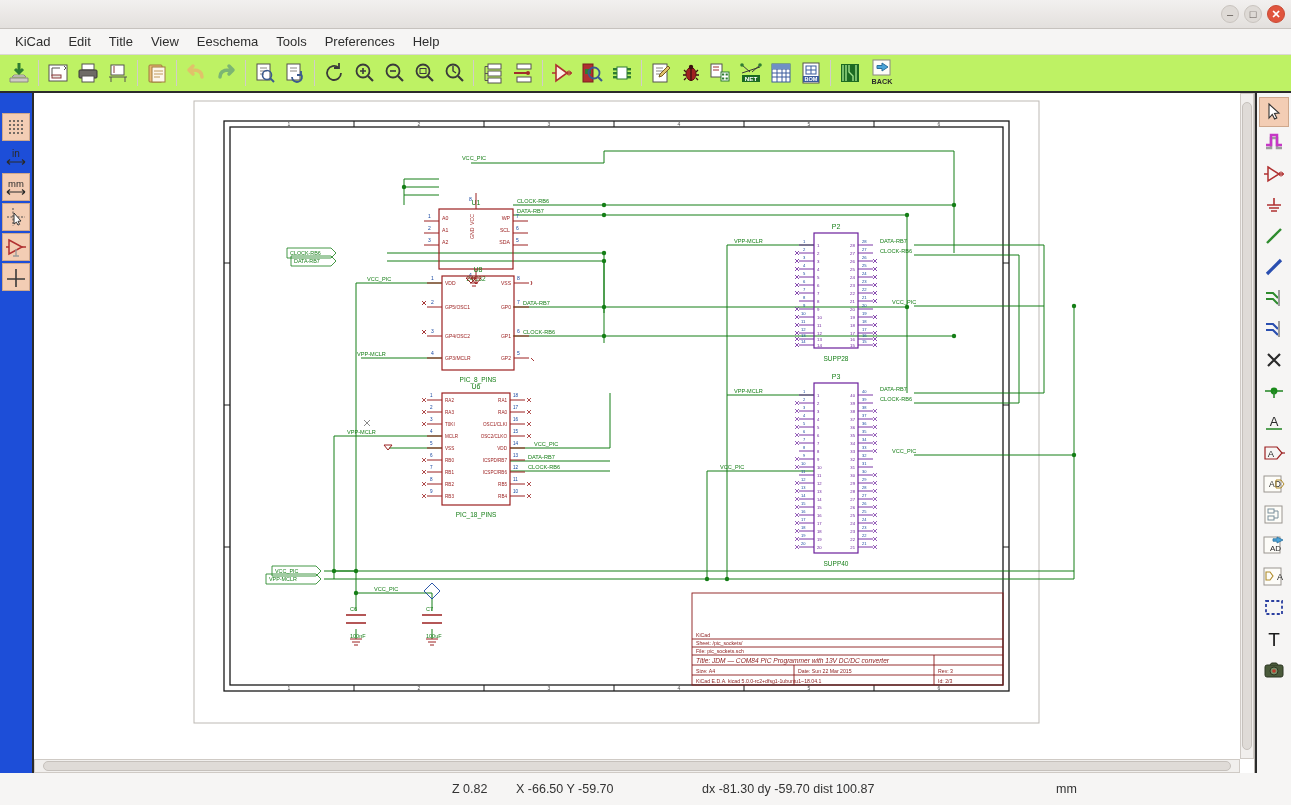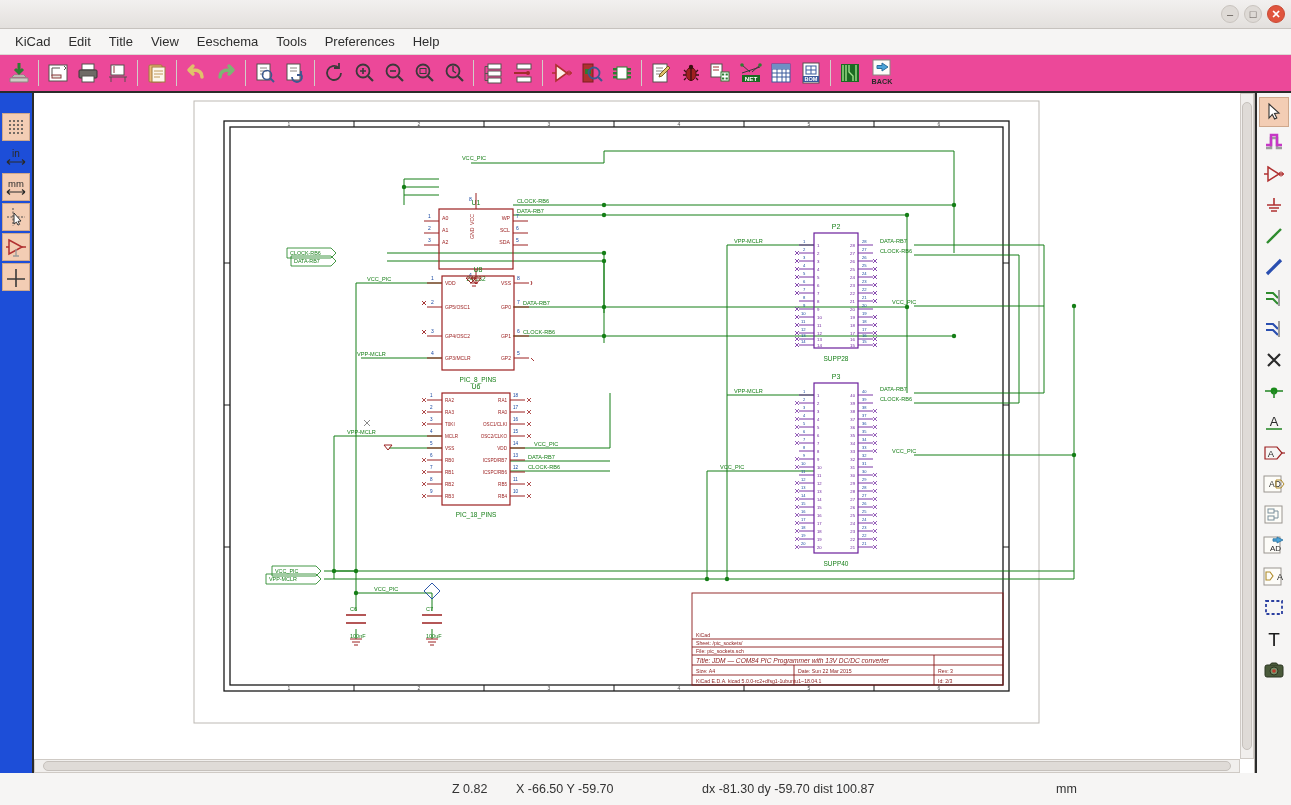--- a/index.html
+++ b/index.html
@@ -38,21 +38,21 @@
     border-bottom: 1px solid #dcd8d4;
     display: flex; align-items: center; padding-left: 6px;
   }
   #menubar .mi {
     padding: 3px 9px; font-size: 13px; color: #2e2e2e;
     cursor: default; border-radius: 3px;
   }
 
   
   #toolbar {
-    height: 38px; background: #ec4899;
+    height: 38px; background: #bef264;
     border-bottom: 2px solid #2b2b2b;
     display: flex; align-items: center; padding-left: 4px;
   }
   .tbtn {
     width: 30px; height: 32px;
     display: flex; align-items: center; justify-content: center;
     position: relative;
   }
   .tbsep { width: 1px; height: 26px; background: #d2cdc8; margin: 0 4px; }
 

